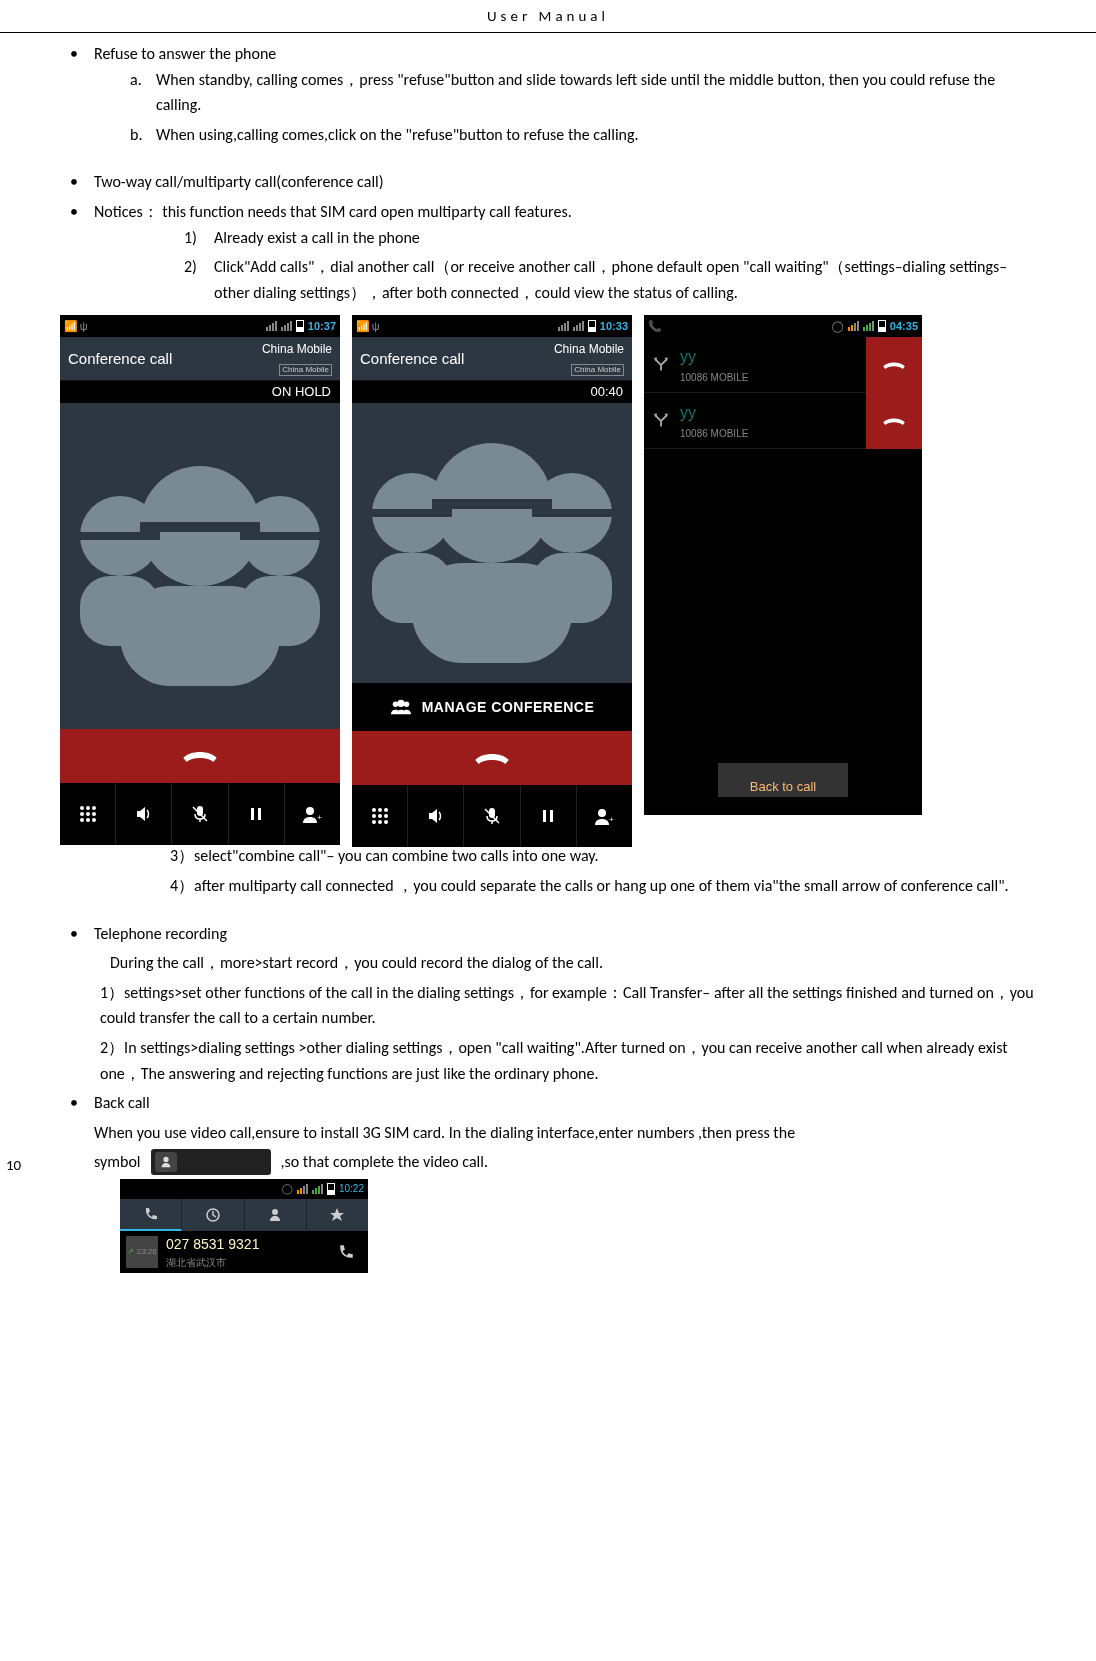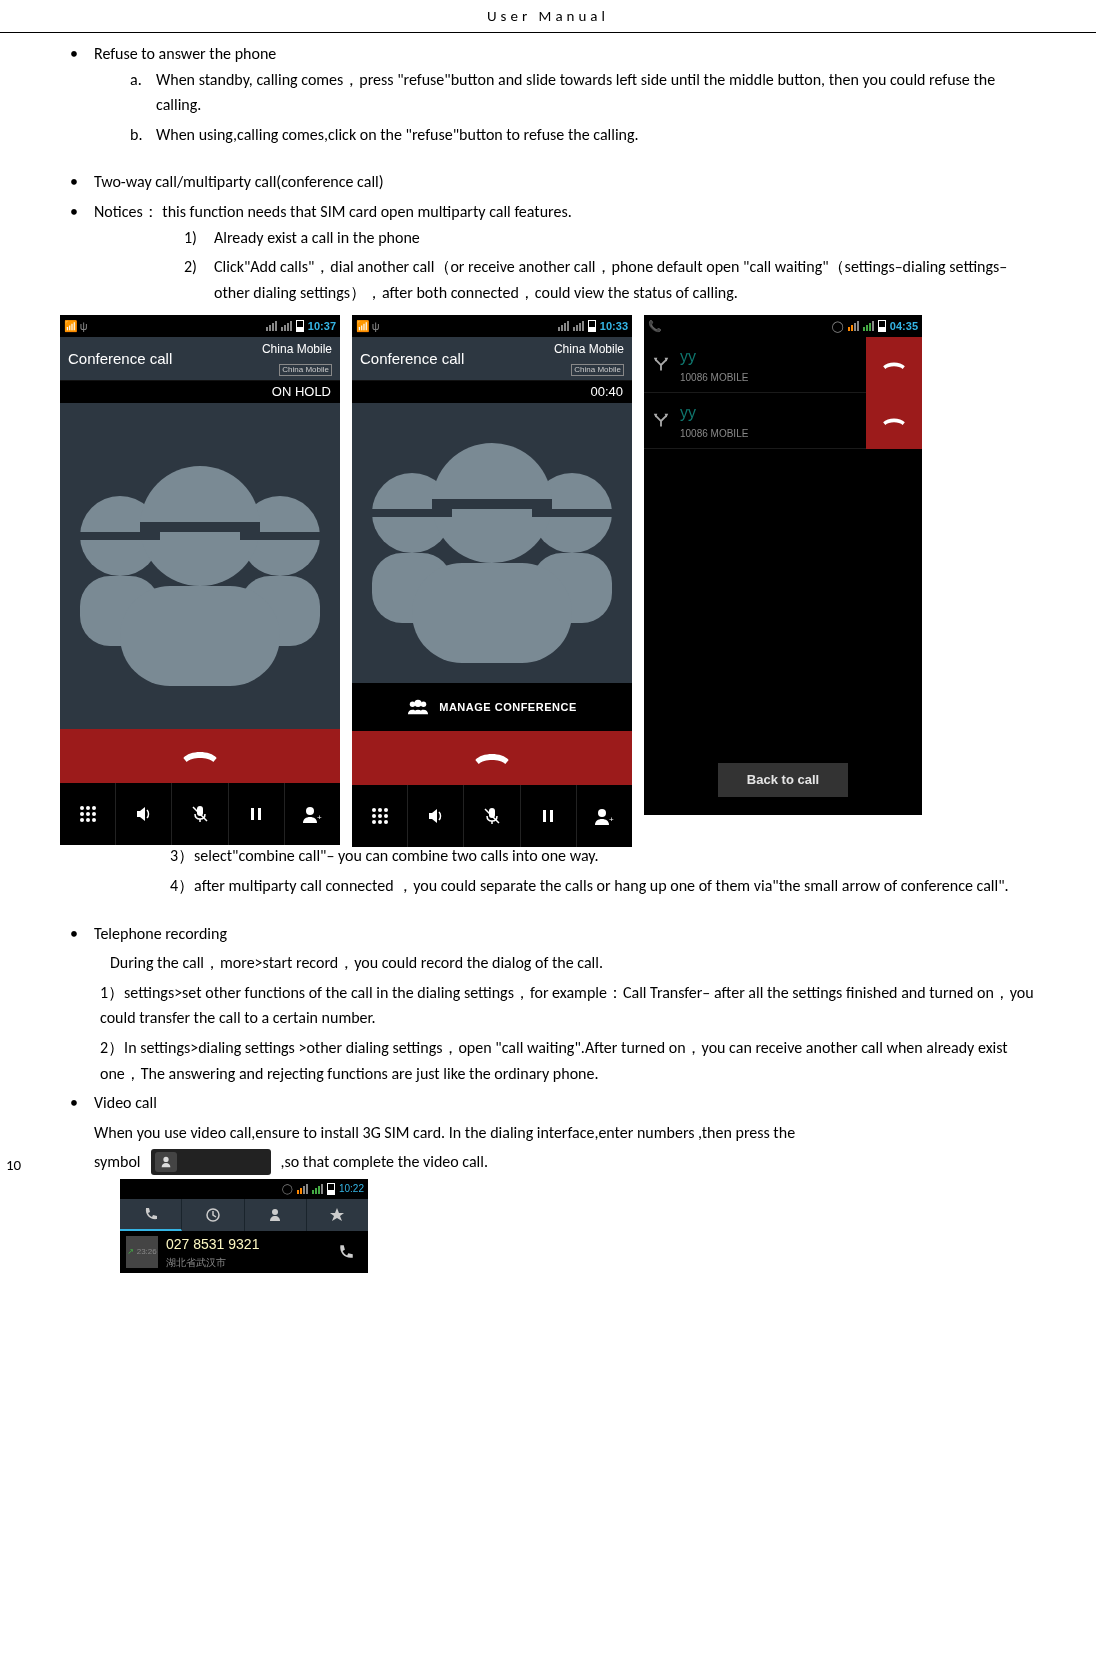--- a/index.html
+++ b/index.html
@@ -46,36 +46,36 @@
   .sig-bar span:nth-child(3){height:8px;} .sig-bar span:nth-child(4){height:10px;}
   .batt { width:8px; height:12px; border:1px solid #fff; display:inline-block; position:relative; background:linear-gradient(to top,#fff 40%,transparent 40%); }
   .header-bar { background:#2d3741; height:44px; display:flex; align-items:center; justify-content:space-between; padding:0 8px; border-bottom:1px solid #111;}
   .header-title { font-size:15px; }
   .carrier-box { text-align:right; font-size:12px; }
   .carrier-badge { font-size:8px; border:1px solid #888; padding:0 2px; display:inline-block; line-height:10px; color:#ccc; margin-top:2px;}
   .status-row { background:#000; text-align:right; padding:2px 9px; font-size:13px; height:22px; line-height:18px; }
   .avatar-area { height:280px; background:#2d3741; display:flex; align-items:center; justify-content:center; overflow:hidden; }
   .avatar-area.tall { height:326px; }
   .people-svg { width:100%; height:100%; }
-  .manage-row { background:#000; height:48px; display:flex; align-items:center; justify-content:center; gap:10px; font-size:11px; font-weight:bold; letter-spacing:0.5px;}
+  .manage-row { background:#000; height:48px; display:flex; align-items:center; justify-content:center; gap:10px; font-size:14px; font-weight:bold; letter-spacing:0.5px;}
   .manage-row .ppl-icon { width:22px; height:16px; }
   .hangup-row { background:#9c1b1b; height:54px; display:flex; align-items:center; justify-content:center; }
   .hangup-svg { width:40px; height:22px; fill:#fff; }
   .action-row { background:#000; height:62px; display:flex; }
   .action-cell { flex:1; display:flex; align-items:center; justify-content:center; border-right:1px solid #222;}
   .action-cell:last-child { border-right:none; }
   .act-icon { width:20px; height:20px; fill:#fff; }
 
   .phone3 { width:278px; height:500px; background:#000; color:#fff; font-family:"Droid Sans",Arial,sans-serif; font-size:12px; position:relative;}
   .contact-row { height:56px; display:flex; align-items:center; padding:0 0 0 8px; border-bottom:1px solid #1a1a1a; }
   .merge-icon { width:18px; height:18px; fill:#aaa; margin-right:10px;}
   .contact-info .name { font-size:16px; color:#0f766e; }
   .contact-info .sub { font-size:10px; color:#888; }
   .row-hangup { width:56px; height:56px; background:#9c1b1b; display:flex; align-items:center; justify-content:center; margin-left:auto;}
-  .back-btn { position:absolute; bottom:18px; left:50%; transform:translateX(-50%); background:#333; color:#e5e5e5; width:130px; height:34px; display:flex; align-items:center; justify-content:center; font-size:13px;font-weight:bold;}
+  .back-btn { position:absolute; bottom:18px; left:50%; transform:translateX(-50%); background:#333; color:#fdba74; width:130px; height:34px; display:flex; align-items:flex-end; justify-content:center; font-size:13px;}
 
   .page-num { position:absolute; left:6px; font-size:15px; }
   .symbol-area { display:inline-flex; align-items:center; vertical-align:middle; }
   .video-symbol { display:inline-block; width:120px; height:26px; background:#222; color:#fff; position:relative; border-radius:3px;}
   .video-symbol .vs-icon { position:absolute; left:4px; top:3px; width:22px; height:20px; background:#444; border-radius:3px; display:flex; align-items:center; justify-content:center;}
   .video-symbol .vs-icon svg { width:14px; height:14px; fill:#ddd; }
 
   .bottom-phone { width:248px; height:94px; background:#000; margin-left:60px; position:relative; font-family:"Droid Sans",Arial,sans-serif;}
   .bp-status { height:20px; background:#000; display:flex; align-items:center; justify-content:flex-end; gap:4px; padding:0 4px; font-size:10px; color:#35b5e5;}
   .bp-tabs { height:32px; background:#2d3741; display:flex; }
@@ -398,21 +398,21 @@
     <li>
       <span>Telephone recording</span>
     </li>
   </ul>
   <div class="para-indent2" style="padding-left:50px;"><span>During the call，more&gt;start record，you could record the dialog of the call.</span></div>
   <div class="para-indent2"><span>1）settings&gt;set other functions of the call in the dialing settings，for example：Call Transfer– after all the settings finished and turned on，you could transfer the call to a certain number.</span></div>
   <div class="para-indent2"><span>2）In settings&gt;dialing settings &gt;other dialing settings，open  "call waiting".After turned on，you can receive another call when already exist one，The answering and rejecting functions are just like the ordinary phone.</span></div>
 
   <ul class="main-list">
     <li>
-      <span>Video call</span>
+      <span>Back call</span>
     </li>
   </ul>
   <div class="para-indent3" style="padding-left:34px; text-align:justify;">
     <span>When you use video call,ensure to install 3G SIM card. In the dialing interface,enter numbers ,then press the</span>
   </div>
   <div class="para-indent3 relative-anchor" style="padding-left:34px; display:flex; align-items:center; gap:10px;">
     <span class="page-num" style="left:-54px; top:4px;">10</span>
     <span>symbol</span>
     <span class="symbol-area">
       <span class="video-symbol">

